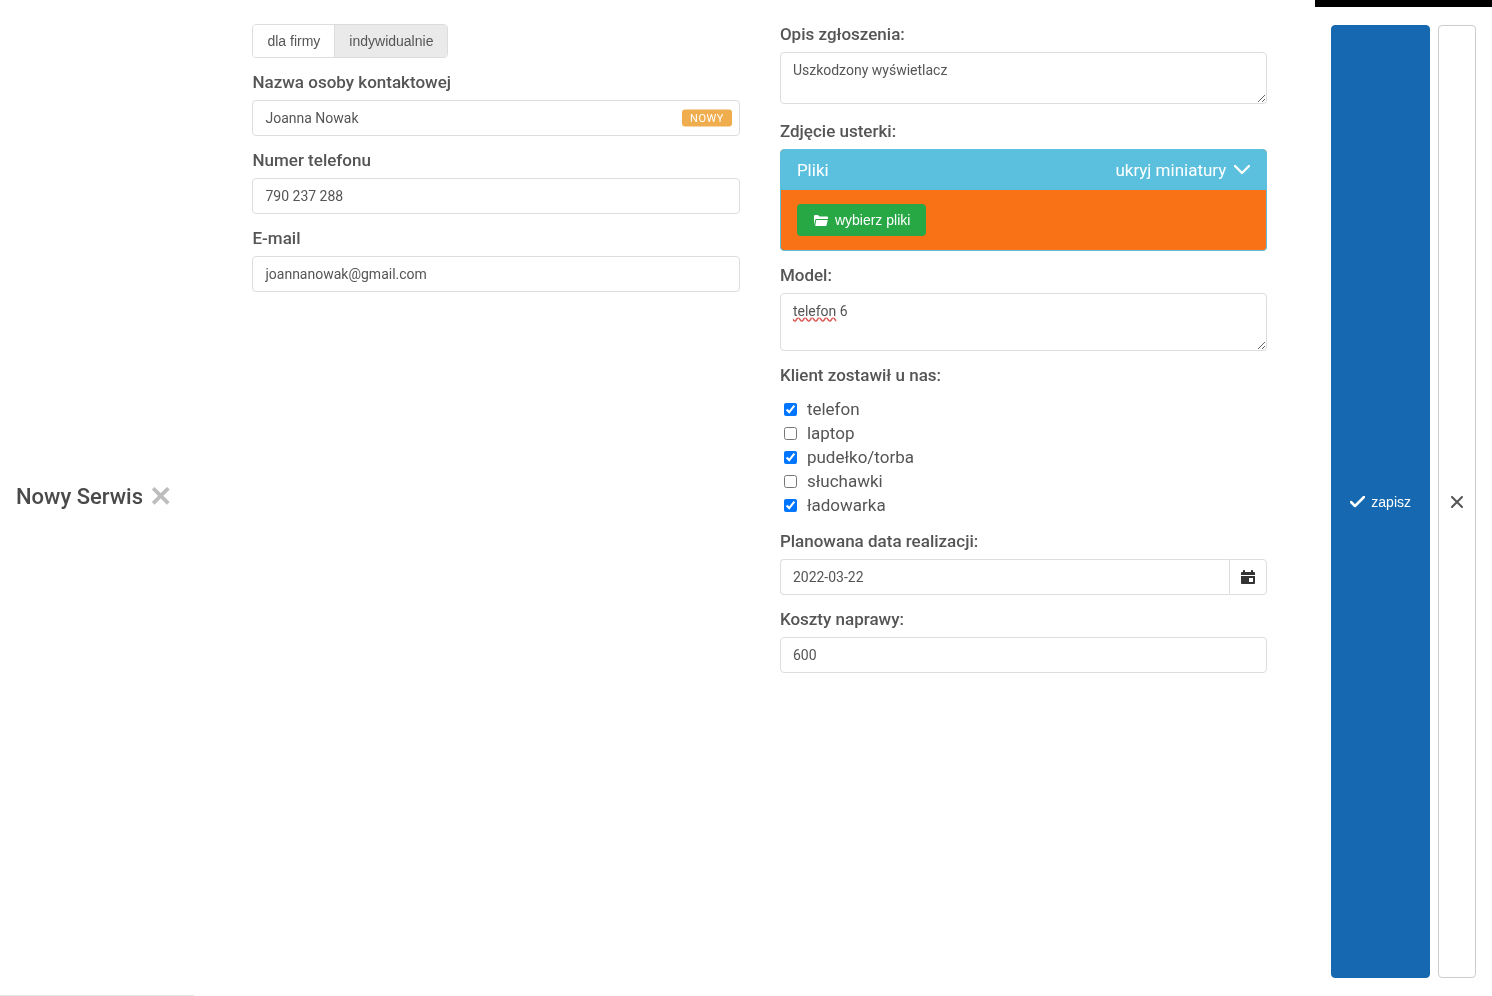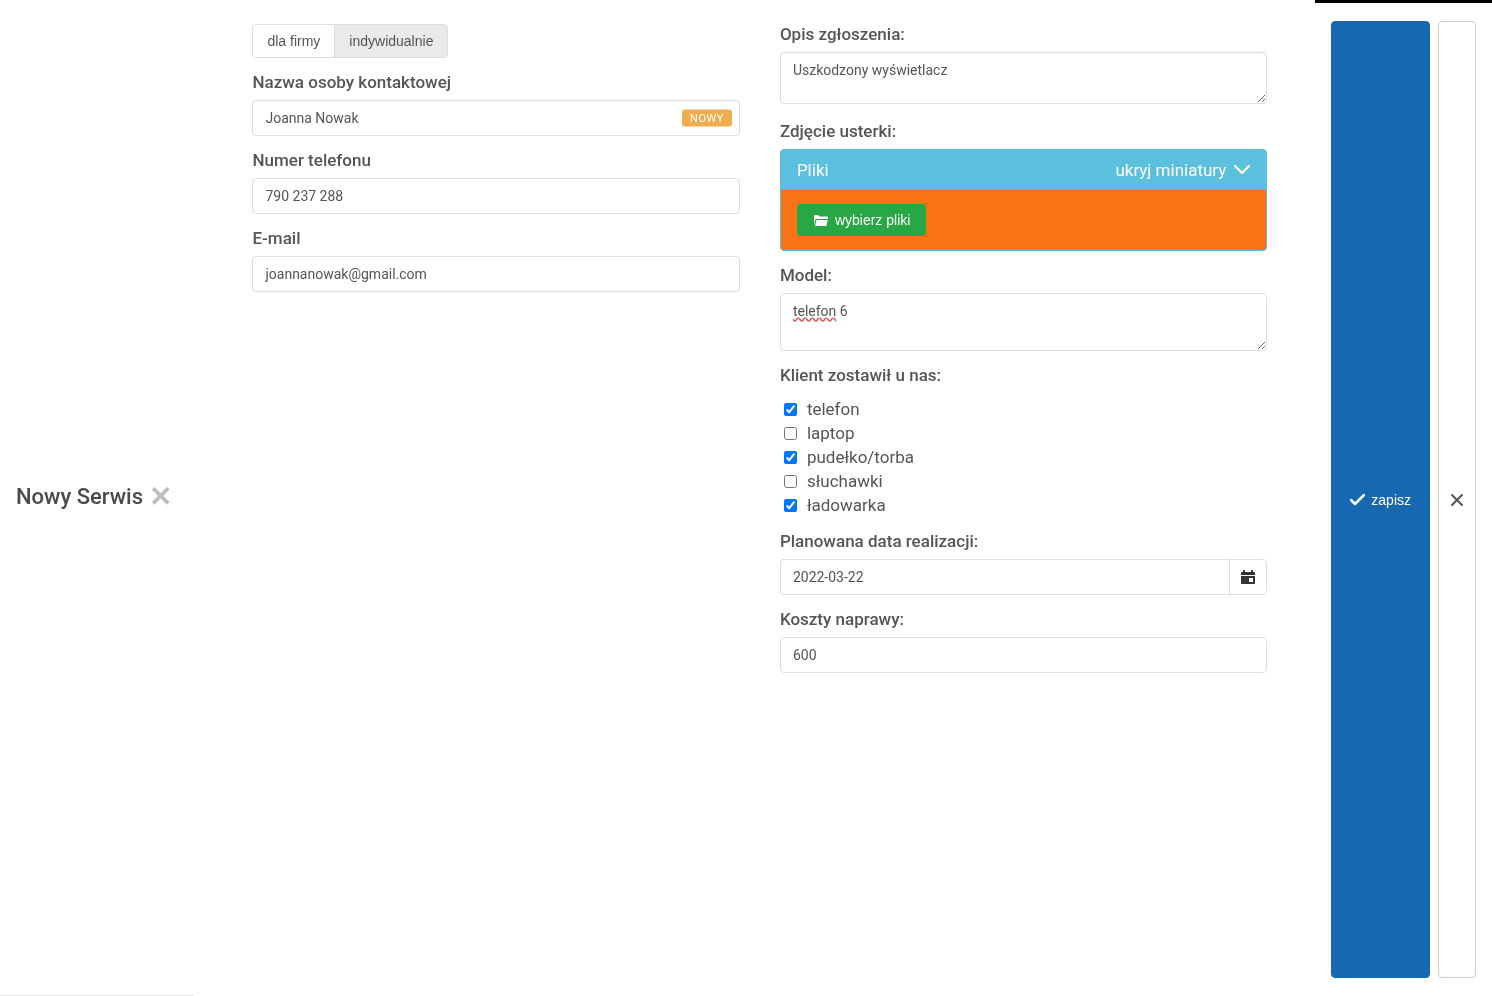--- a/index.html
+++ b/index.html
@@ -76,21 +76,21 @@
   .date-group { display: flex; }
   .date-group .form-control { border-top-right-radius: 0; border-bottom-right-radius: 0; border-right: none; }
   .date-addon {
     width: 42px; display: flex; align-items: center; justify-content: center;
     border: 1px solid #ddd; background: #fff;
     border-top-right-radius: 4px; border-bottom-right-radius: 4px;
     cursor: pointer;
   }
 
   .modal-footer {
-    border-top: 3px solid #000000; padding: 18px 16px;
+    border-top: 7px solid #000000; padding: 18px 16px;
     display: flex; justify-content: flex-end; gap: 8px;
   }
   .btn {
     padding: 9px 18px; font-size: 14px; border-radius: 4px; cursor: pointer;
     display: inline-flex; align-items: center; gap: 6px;
     border: 1px solid transparent;
   }
   .btn-primary { background: #1669b0; color: #fff; border-color: #1669b0; }
   .btn-default { background: #fff; color: #555; border-color: #ccc; padding: 9px 12px; }
 

